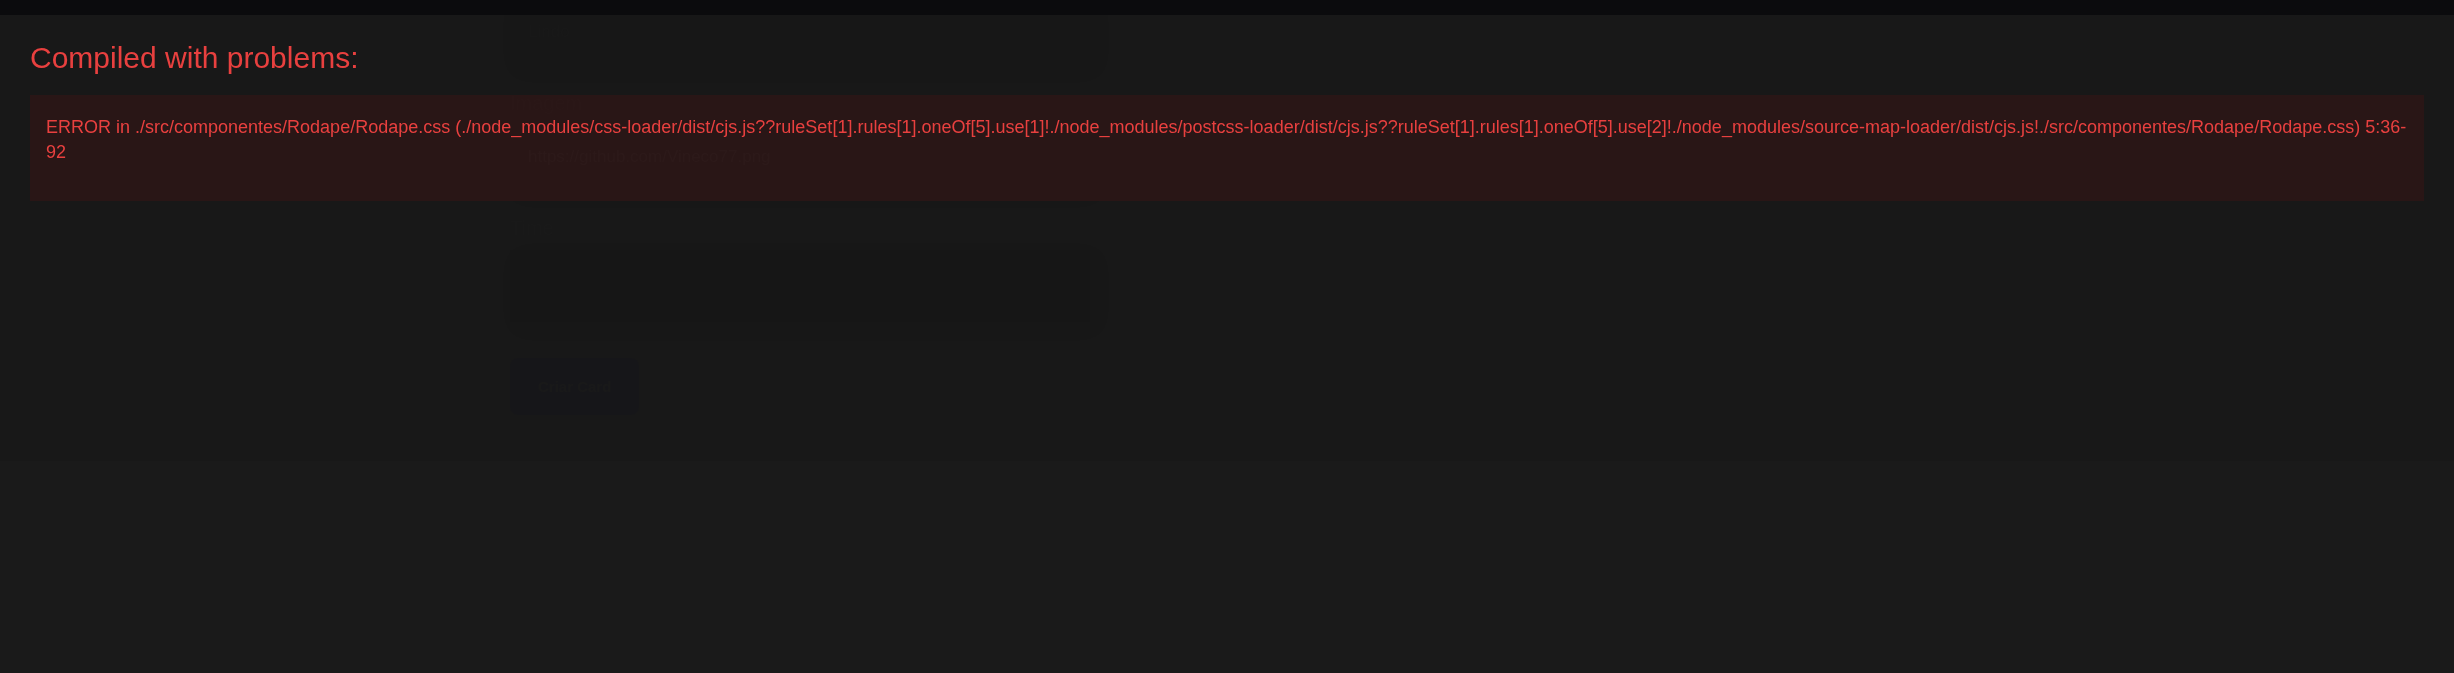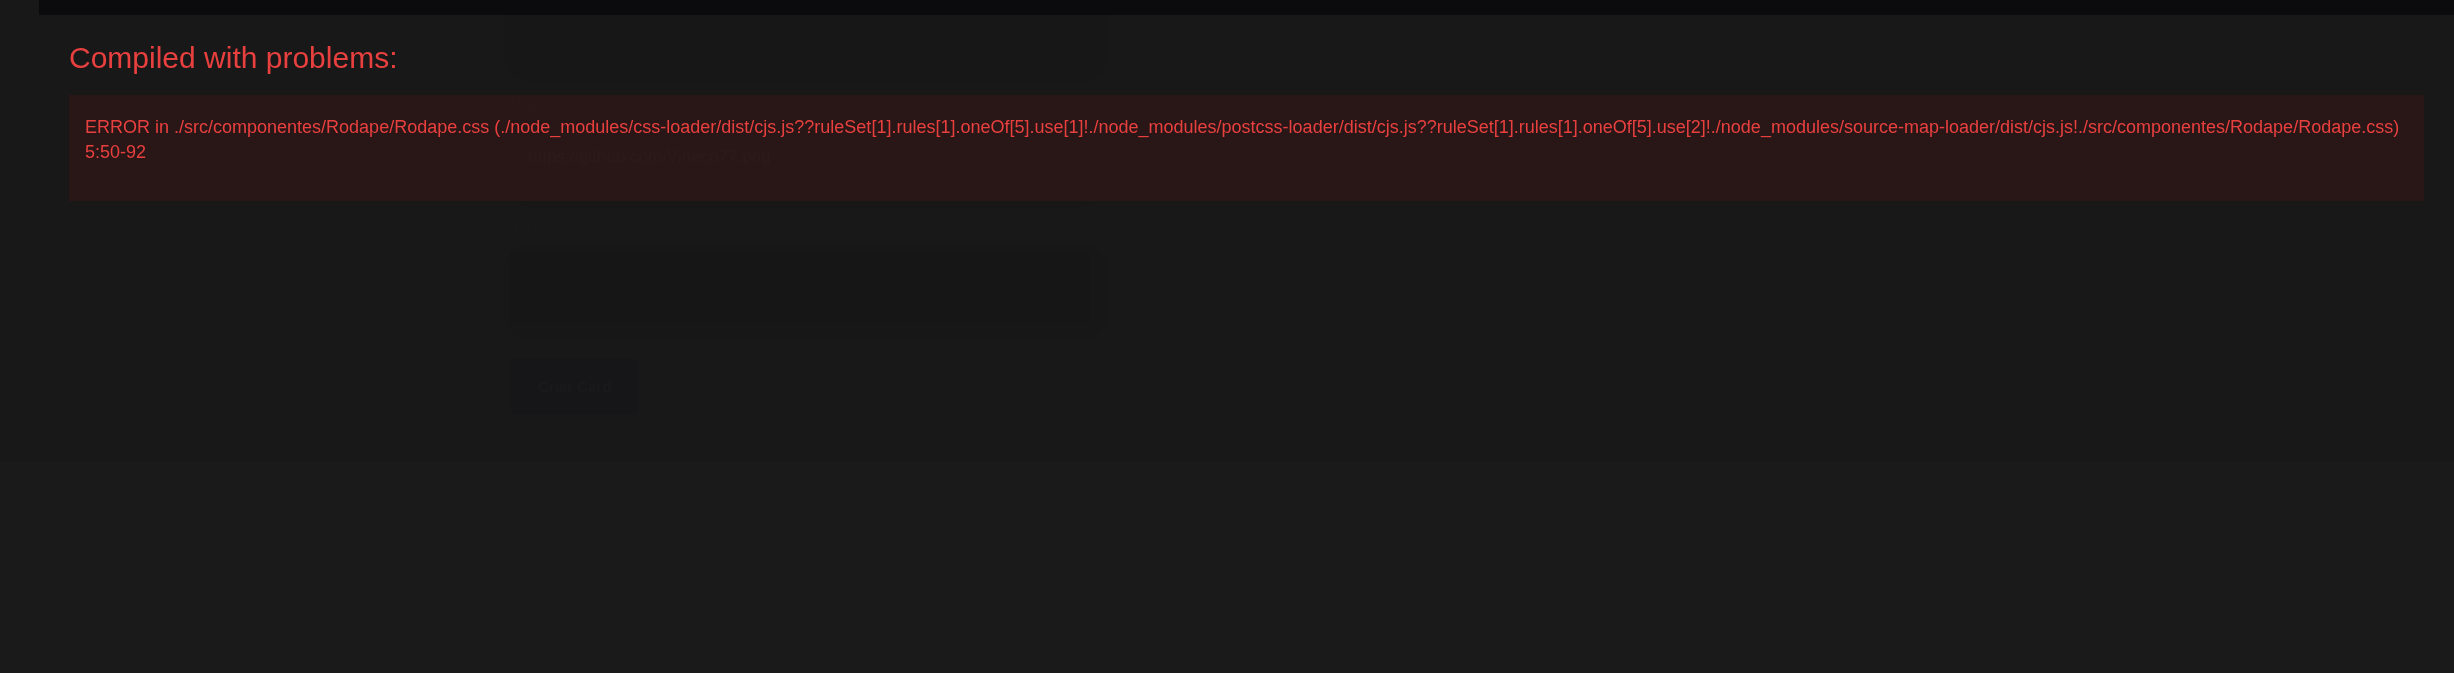--- a/index.html
+++ b/index.html
@@ -68,21 +68,20 @@
       margin-top: 8px;
     }
     
     .error-overlay {
       position: absolute;
       top: 0;
       left: 0;
       right: 0;
       background-color: rgba(24, 24, 24, 0.92);
       padding-bottom: 260px;
-      padding-left: 39px;
     }
     
     .top-bar {
       height: 15px;
       background-color: #0b0b0d;
     }
     
     .error-header {
       color: #E8403F;
       font-size: 30px;
@@ -129,15 +128,15 @@
     <label class="form-label">Time</label>
     <div class="form-select"></div>
   </div>
   <button class="form-button">Criar Card</button>
 </div>
 
 <div class="error-overlay">
   <div class="top-bar"></div>
   <h1 class="error-header">Compiled with problems:</h1>
   <div class="error-block">
-    <div class="error-title">ERROR in ./src/componentes/Rodape/Rodape.css (./node_modules/css-loader/dist/cjs.js??ruleSet[1].rules[1].oneOf[5].use[1]!./node_modules/postcss-loader/dist/cjs.js??ruleSet[1].rules[1].oneOf[5].use[2]!./node_modules/source-map-loader/dist/cjs.js!./src/componentes/Rodape/Rodape.css) 5:50-92</div>
+    <div class="error-title">ERROR in ./src/componentes/Rodape/Rodape.css (./node_modules/css-loader/dist/cjs.js??ruleSet[1].rules[1].oneOf[5].use[1]!./node_modules/postcss-loader/dist/cjs.js??ruleSet[1].rules[1].oneOf[5].use[2]!./node_modules/source-map-loader/dist/cjs.js!./src/componentes/Rodape/Rodape.css) 5:36-92</div>
   </div>
 </div>
 
 </body></html>

